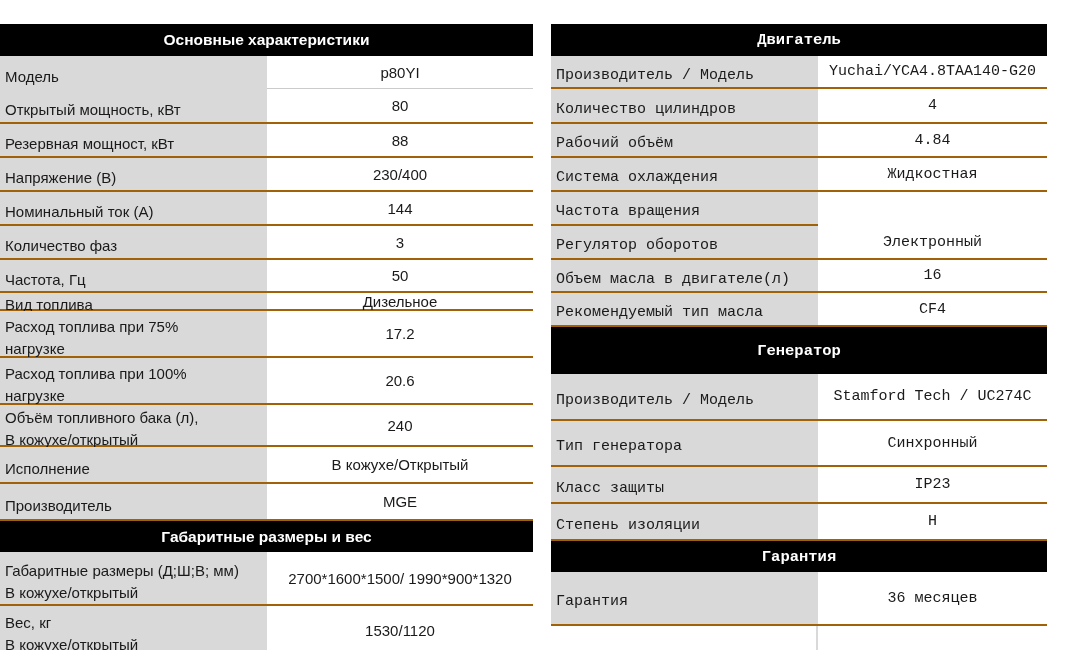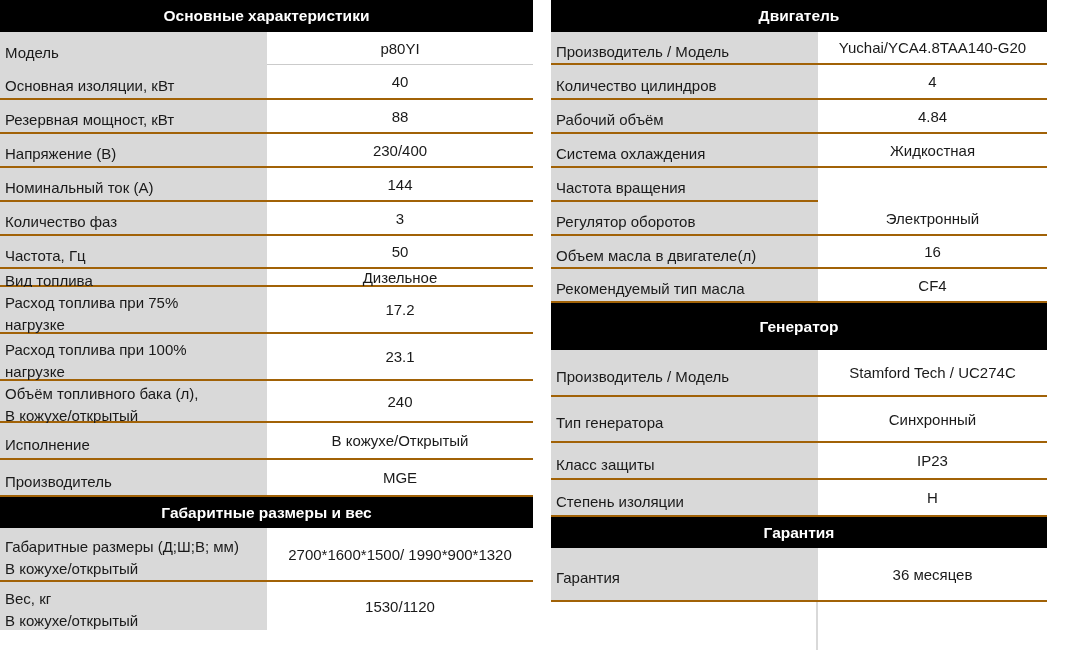--- a/index.html
+++ b/index.html
@@ -1,21 +1,21 @@
 <!DOCTYPE html>
 <html><head>
 <meta charset="utf-8">
 <style>
   * { box-sizing: border-box; margin: 0; padding: 0; }
   html, body { width: 1085px; height: 650px; background: #ffffff; overflow: hidden; }
   body { font-family: "Liberation Sans", sans-serif; color: #1a1a1a; }
   .page { display: flex; width: 1085px; height: 650px; }
-  .tbl { display: flex; flex-direction: column; }
+  .tbl { display: flex; flex-direction: column; margin-top: 24px; }
   .tbl-left  { width: 533px; }
-  .tbl-right { width: 496px; }
+  .tbl-right { width: 496px; font-family: Liberation Mono, monospace; }
   .gap { width: 18px; background: #ffffff; }
   .hdr {
     background: #000000; color: #ffffff; font-weight: bold; font-size: 15.5px;
     display: flex; align-items: center; justify-content: center; flex: 0 0 auto;
   }
   .row { display: flex; flex: 0 0 auto; }
   .row > div { border-bottom: 2px solid #a16207; height: 100%; }
   .lbl {
     width: 267px; background: #d9d9d9; font-size: 15px; line-height: 1.45;
     display: flex; align-items: center; padding: 10px 4px 2px 5px;
@@ -39,22 +39,22 @@
 <div class="page">
 
   <div class="tbl tbl-left">
     <div class="hdr" style="height:32px">Основные характеристики</div>
 
     <div class="row b-first" style="height:33px">
       <div class="lbl">Модель</div>
       <div class="val">p80YI</div>
     </div>
     <div class="row" style="height:35px">
-      <div class="lbl">Основная изоляции, кВт</div>
-      <div class="val">40</div>
+      <div class="lbl">Открытый мощность, кВт</div>
+      <div class="val">80</div>
     </div>
     <div class="row" style="height:34px">
       <div class="lbl">Резервная мощност, кВт</div>
       <div class="val">88</div>
     </div>
     <div class="row" style="height:34px">
       <div class="lbl">Напряжение (В)</div>
       <div class="val">230/400</div>
     </div>
     <div class="row" style="height:34px">
@@ -74,21 +74,21 @@
       <div class="val">Дизельное</div>
     </div>
     <div class="row" style="height:47px">
       <div class="lbl">Расход топлива при 75%
 нагрузке</div>
       <div class="val">17.2</div>
     </div>
     <div class="row" style="height:47px">
       <div class="lbl">Расход топлива при 100%
 нагрузке</div>
-      <div class="val">23.1</div>
+      <div class="val">20.6</div>
     </div>
     <div class="row" style="height:42px">
       <div class="lbl">Объём топливного бака (л),
 В кожухе/открытый</div>
       <div class="val">240</div>
     </div>
     <div class="row" style="height:37px">
       <div class="lbl">Исполнение</div>
       <div class="val">В кожухе/Открытый</div>
     </div>

